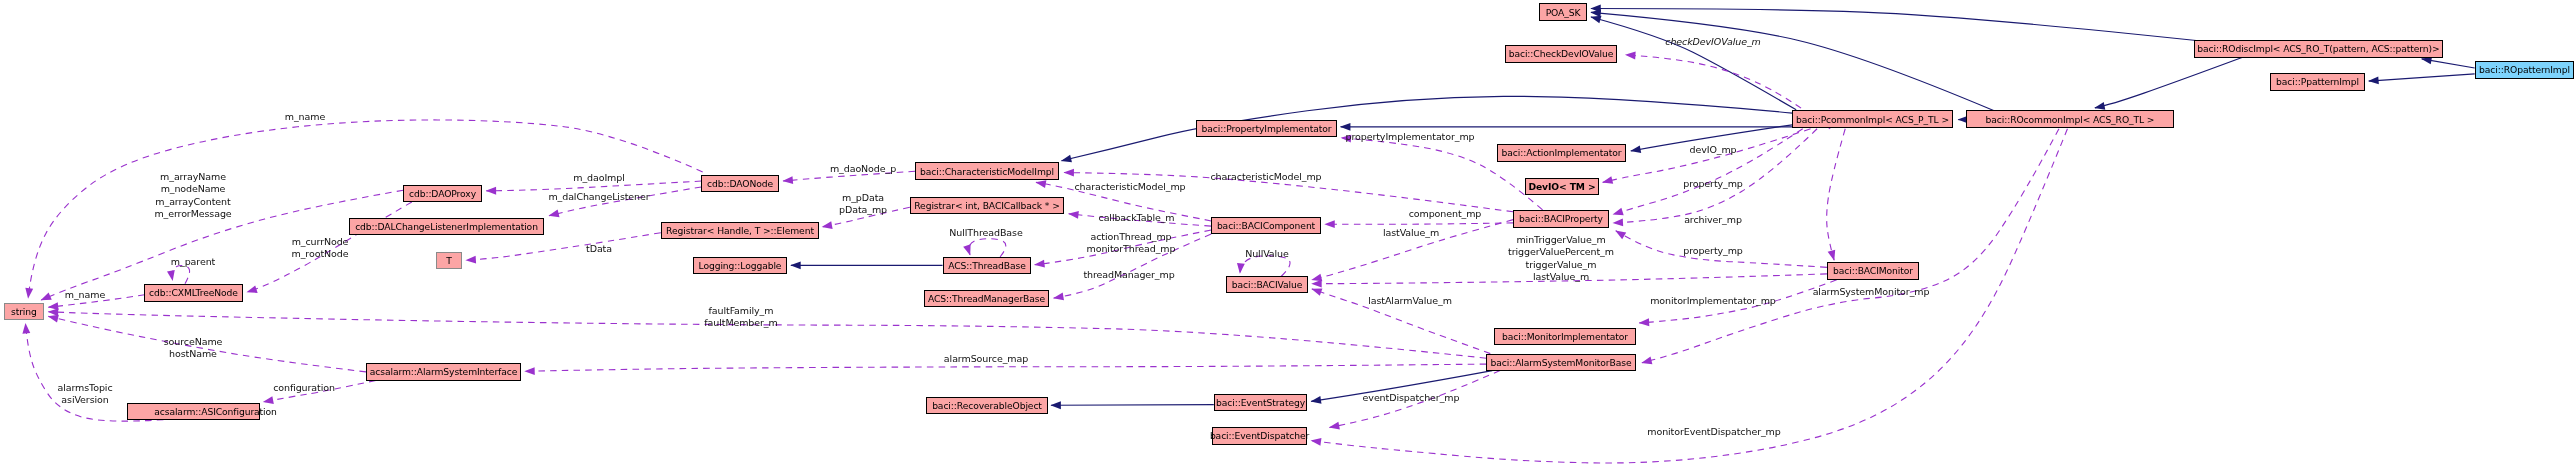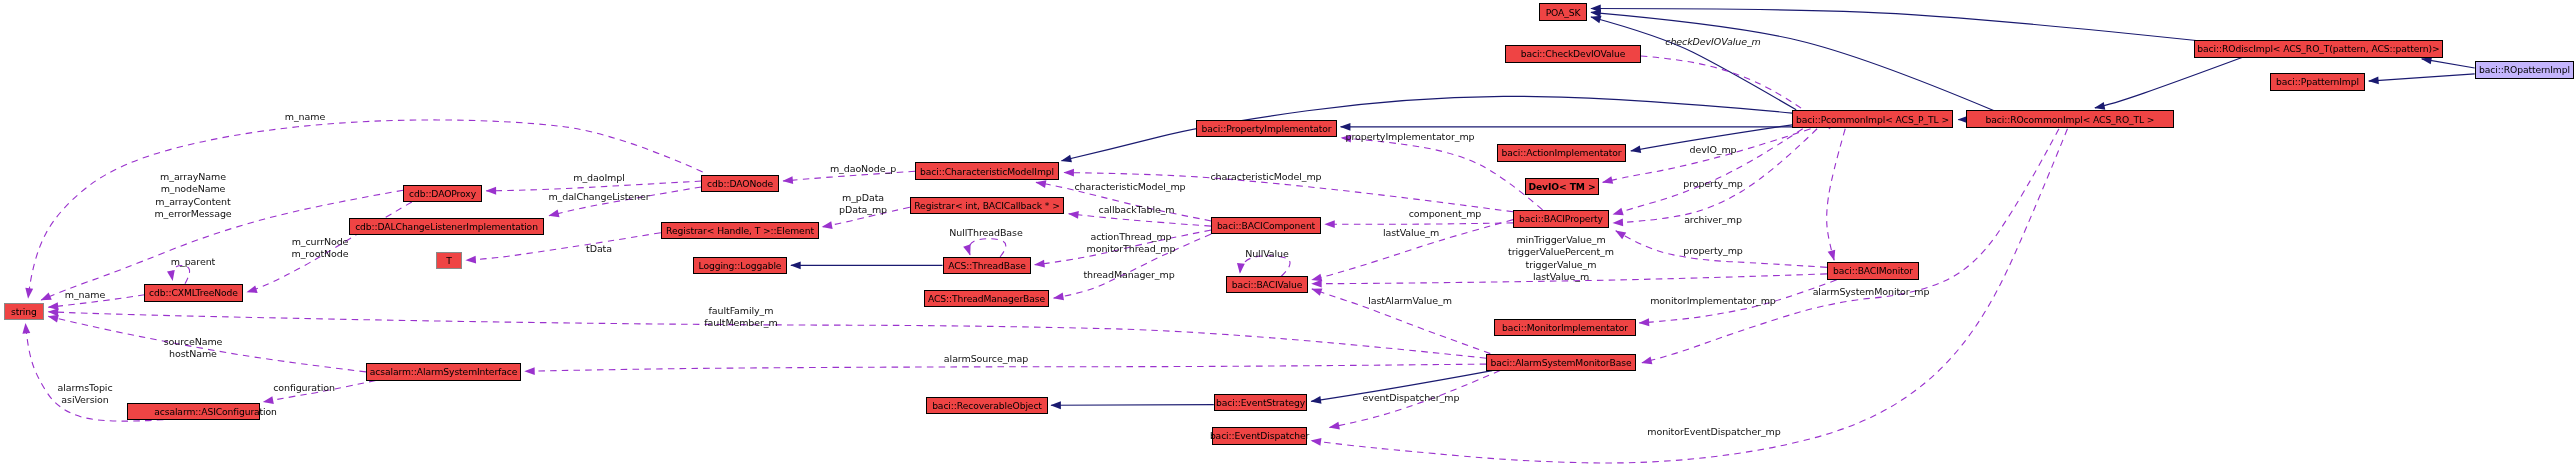--- a/index.html
+++ b/index.html
@@ -1,22 +1,22 @@
 <!DOCTYPE html>
 <html style="font-size:10.5px"><head>
 <meta charset="utf-8">
 <style>
   html,body{margin:0;padding:0;background:#ffffff;}
   #canvas{position:relative;width:2576px;height:468px;background:#ffffff;overflow:hidden;
           font-family:"DejaVu Sans","Liberation Sans",sans-serif;}
   #edges{position:absolute;left:0;top:0;z-index:1;}
-  .node{position:absolute;z-index:2;box-sizing:border-box;border:1px solid #000000;background:#ef4444;
+  .node{position:absolute;z-index:2;box-sizing:border-box;border:1px solid #000000;background:#fca5a5;
         display:flex;align-items:center;justify-content:center;white-space:nowrap;
         font-size:9.2px;letter-spacing:-0.1px;color:#000000;cursor:pointer;}
-  .node.highlighted{background:#c4b5fd;}
+  .node.highlighted{background:#7dd3fc;}
   .node.external{border-color:#8a8a8a;}
   .edge-label{position:absolute;z-index:3;transform:translateX(-50%);text-align:center;
         white-space:pre;font-size:9.5px;letter-spacing:-0.1px;color:#111111;line-height:12.4px;}
   path.inheritance{stroke:#1a1a70;fill:none;stroke-width:1.8px;}
   path.usage{stroke:#9a32cd;fill:none;stroke-width:1.7px;stroke-dasharray:10 8;}
 </style>
 </head>
 <body>
 
 <div id="canvas">
@@ -74,21 +74,21 @@
       <path d="M3163,197 Q3105,340 3072.5,410 Q3040,480 3000,530 Q2960,580 2905,615 Q2850,650 2775,670 Q2700,690 2610,700 Q2520,710 2425,708 Q2330,706 2240,698 Q2150,690 2105,685.5 Q2060,681 2006,674" class="usage" marker-end="url(#arrow-usage)"></path>
       <path d="M2823,197 Q2802,270 2797.5,300 Q2793,330 2795.5,350 Q2798,370 2806,398" class="usage" marker-end="url(#arrow-usage)"></path>
       <path d="M2295,567 Q2230,595 2190,610 Q2150,625 2115,635 Q2080,645 2034,654" class="usage" marker-end="url(#arrow-usage)"></path>
       <path d="M2274,548 Q1900,508 1700,503 Q1500,498 1300,497.5 Q1100,497 900,494.5 Q700,492 500,488 Q300,484 210,481.5 Q120,479 74,477" class="usage" marker-end="url(#arrow-usage)"></path>
       <path d="M2274,557 Q1900,561 1700,561 Q1500,561 1300,562 Q1100,563 1000,564.5 Q900,566 803,568" class="usage" marker-end="url(#arrow-usage)"></path>
       <path d="M560,569 Q420,552 350,540 Q280,528 215,515 Q150,502 74,484" class="usage" marker-end="url(#arrow-usage)"></path>
       <path d="M575,582 Q500,598 470,603 Q440,608 403,615" class="usage" marker-end="url(#arrow-usage)"></path>
       <path d="M250,642 Q160,648 125,638 Q90,628 72.5,601.5 Q55,575 48.5,552.5 Q42,530 39,495" class="usage" marker-end="url(#arrow-usage)"></path>
     </svg>
     <div class="node" style="left: 1539px; top: 3.3px; width: 48px; height: 17.6px;">POA_SK</div>
-    <div class="node" style="left: 1505px; top: 45px; width: 136px; height: 17.6px;">baci::CheckDevIOValue</div>
+    <div class="node" style="left: 1505px; top: 45px; width: 112px; height: 17.6px;">baci::CheckDevIOValue</div>
     <div class="node" style="left: 2194px; top: 40px; width: 249px; height: 17.6px;">baci::ROdiscImpl&lt; ACS_RO_T(pattern, ACS::pattern)&gt;</div>
     <div class="node highlighted" style="left: 2475px; top: 61px; width: 99px; height: 17.6px;">baci::ROpatternImpl</div>
     <div class="node" style="left: 2270px; top: 73px; width: 95px; height: 17.6px;">baci::PpatternImpl</div>
     <div class="node" style="left: 1792px; top: 110px; width: 161px; height: 18.3px;">baci::PcommonImpl&lt; ACS_P_TL &gt;</div>
     <div class="node" style="left: 1966px; top: 110px; width: 208px; height: 18.3px;">baci::ROcommonImpl&lt; ACS_RO_TL &gt;</div>
     <div class="node" style="left: 1196px; top: 120px; width: 141px; height: 17px;">baci::PropertyImplementator</div>
     <div class="node" style="left: 1497px; top: 144px; width: 129px; height: 17.6px;">baci::ActionImplementator</div>
     <div class="node" style="left: 1525px; top: 178px; width: 74px; height: 17px; font-weight: bold;">DevIO&lt; TM &gt;</div>
     <div class="node" style="left: 915px; top: 162px; width: 144px; height: 18.3px;">baci::CharacteristicModelImpl</div>
     <div class="node" style="left: 701px; top: 175px; width: 78px; height: 17px;">cdb::DAONode</div>
@@ -99,21 +99,21 @@
     <div class="node" style="left: 693px; top: 257px; width: 94px; height: 17px;">Logging::Loggable</div>
     <div class="node" style="left: 943px; top: 257px; width: 88px; height: 17px;">ACS::ThreadBase</div>
     <div class="node" style="left: 924px; top: 290px; width: 125px; height: 17px;">ACS::ThreadManagerBase</div>
     <div class="node external" style="left: 436px; top: 252px; width: 26px; height: 17px;">T</div>
     <div class="node" style="left: 144px; top: 284px; width: 99px; height: 17.6px;">cdb::CXMLTreeNode</div>
     <div class="node external" style="left: 3.9px; top: 303px; width: 40px; height: 17px;">string</div>
     <div class="node" style="left: 1211px; top: 217px; width: 110px; height: 17px;">baci::BACIComponent</div>
     <div class="node" style="left: 1513px; top: 210px; width: 96px; height: 17.6px;">baci::BACIProperty</div>
     <div class="node" style="left: 1226px; top: 276px; width: 82px; height: 17px;">baci::BACIValue</div>
     <div class="node" style="left: 1827px; top: 262px; width: 92px; height: 17.6px;">baci::BACIMonitor</div>
-    <div class="node" style="left: 1494px; top: 319px; width: 142px; height: 17px;">baci::MonitorImplementator</div>
+    <div class="node" style="left: 1494px; top: 328px; width: 142px; height: 17px;">baci::MonitorImplementator</div>
     <div class="node" style="left: 1486px; top: 354px; width: 150px; height: 17px;">baci::AlarmSystemMonitorBase</div>
     <div class="node" style="left: 366px; top: 363px; width: 155px; height: 17.6px;">acsalarm::AlarmSystemInterface</div>
     <div class="node" style="left: 127px; top: 403px; width: 133px; height: 17px; padding-left: 44px;">acsalarm::ASIConfiguration</div>
     <div class="node" style="left: 926px; top: 397px; width: 122px; height: 17px;">baci::RecoverableObject</div>
     <div class="node" style="left: 1214px; top: 394px; width: 93px; height: 17px;">baci::EventStrategy</div>
     <div class="node" style="left: 1212px; top: 427px; width: 95px; height: 17.6px;">baci::EventDispatcher</div>
     <div class="edge-label" style="left: 305px; top: 111px;">m_name</div>
     <div class="edge-label" style="left: 193px; top: 171px;">m_arrayName
 m_nodeName
 m_arrayContent
@@ -121,21 +121,21 @@
     <div class="edge-label" style="left: 599px; top: 172px;">m_daoImpl</div>
     <div class="edge-label" style="left: 599px; top: 191px;">m_dalChangeListener</div>
     <div class="edge-label" style="left: 863px; top: 163px;">m_daoNode_p</div>
     <div class="edge-label" style="left: 863px; top: 192px;">m_pData
 pData_mp</div>
     <div class="edge-label" style="left: 320px; top: 236px;">m_currNode
 m_rootNode</div>
     <div class="edge-label" style="left: 193px; top: 256px;">m_parent</div>
     <div class="edge-label" style="left: 85px; top: 289px;">m_name</div>
     <div class="edge-label" style="left: 599px; top: 243px;">tData</div>
-    <div class="edge-label" style="left: 1130px; top: 204px; padding-left: 13px;">callbackTable_m</div>
+    <div class="edge-label" style="left: 1130px; top: 212px; padding-left: 13px;">callbackTable_m</div>
     <div class="edge-label" style="left: 986px; top: 227px;">NullThreadBase</div>
     <div class="edge-label" style="left: 1131px; top: 231px;">actionThread_mp
 monitorThread_mp</div>
     <div class="edge-label" style="left: 1129px; top: 269px;">threadManager_mp</div>
     <div class="edge-label" style="left: 1130px; top: 181px;">characteristicModel_mp</div>
     <div class="edge-label" style="left: 1266px; top: 171px;">characteristicModel_mp</div>
     <div class="edge-label" style="left: 1410px; top: 131px;">propertyImplementator_mp</div>
     <div class="edge-label" style="left: 1713px; top: 36px; font-style: italic;">checkDevIOValue_m</div>
     <div class="edge-label" style="left: 1713px; top: 144px; text-align: right;">devIO_mp</div>
     <div class="edge-label" style="left: 1713px; top: 178px;">property_mp</div>

